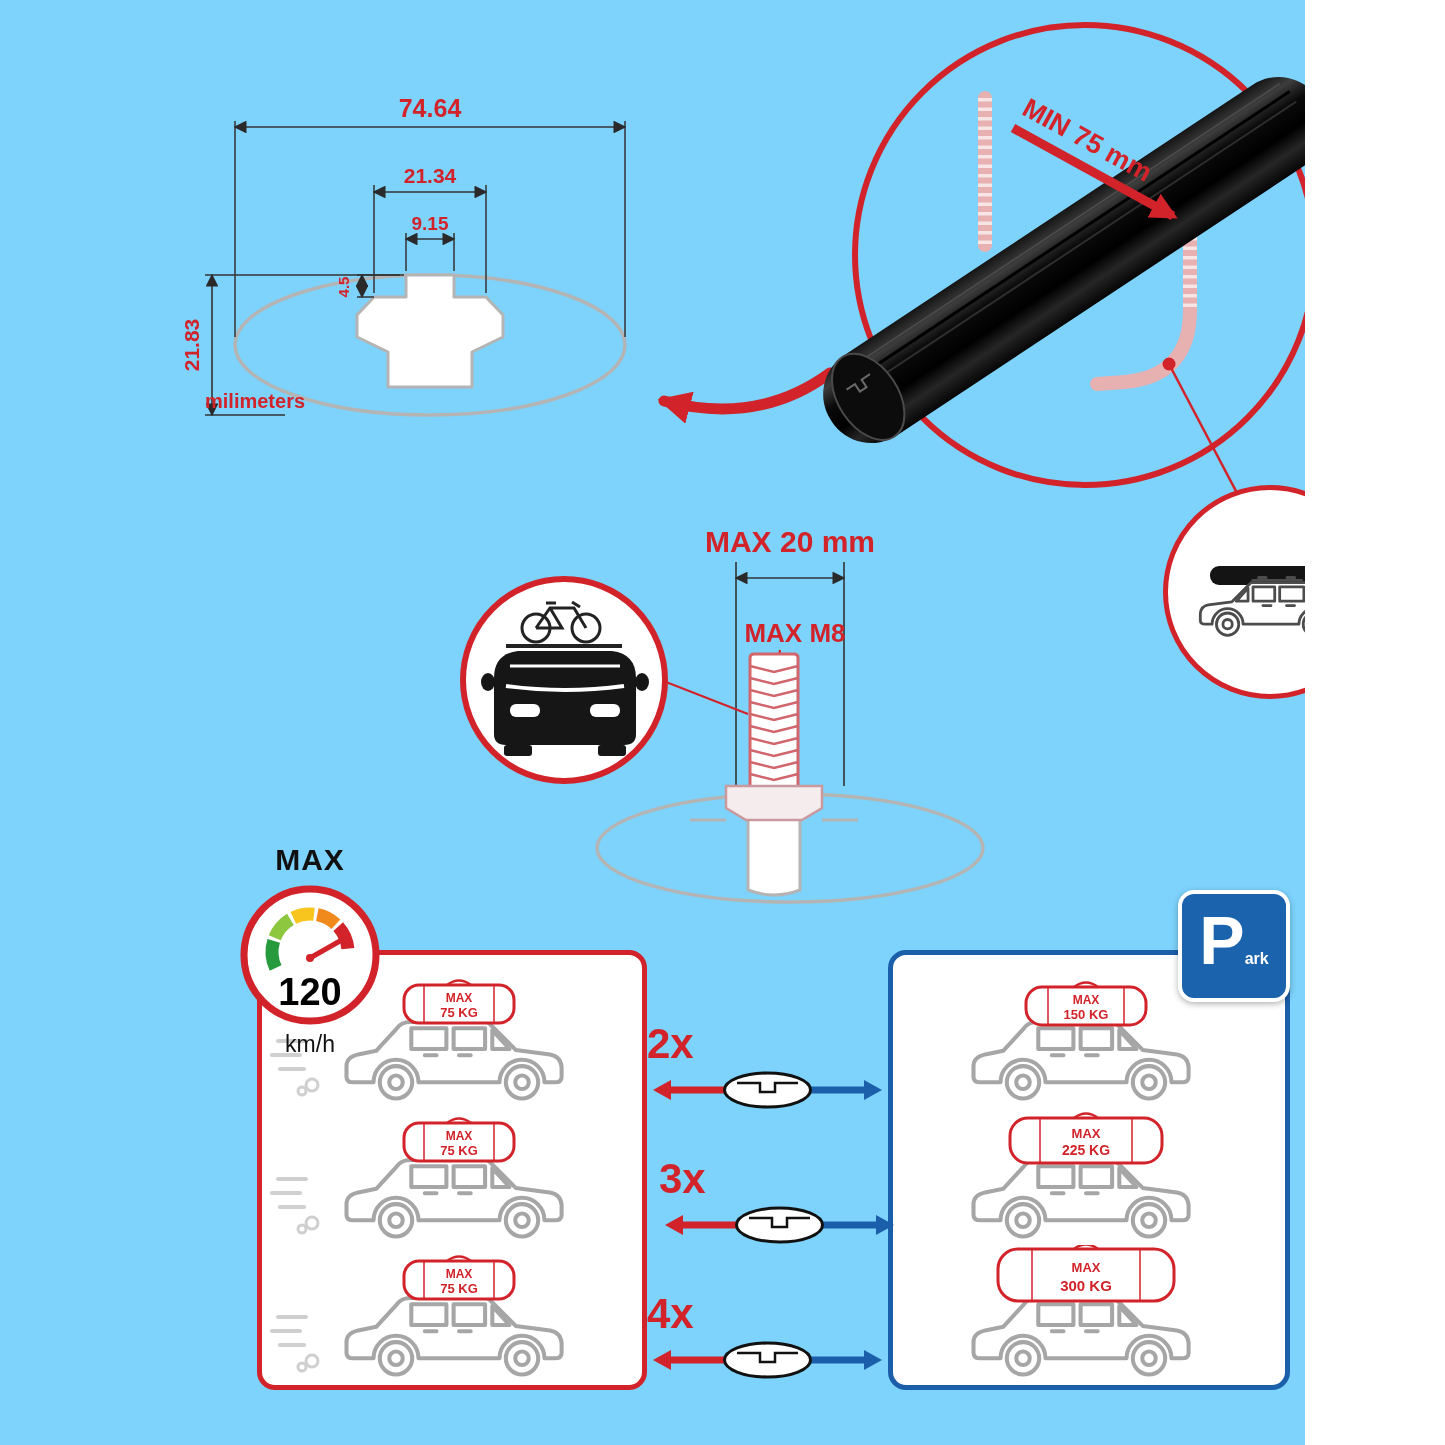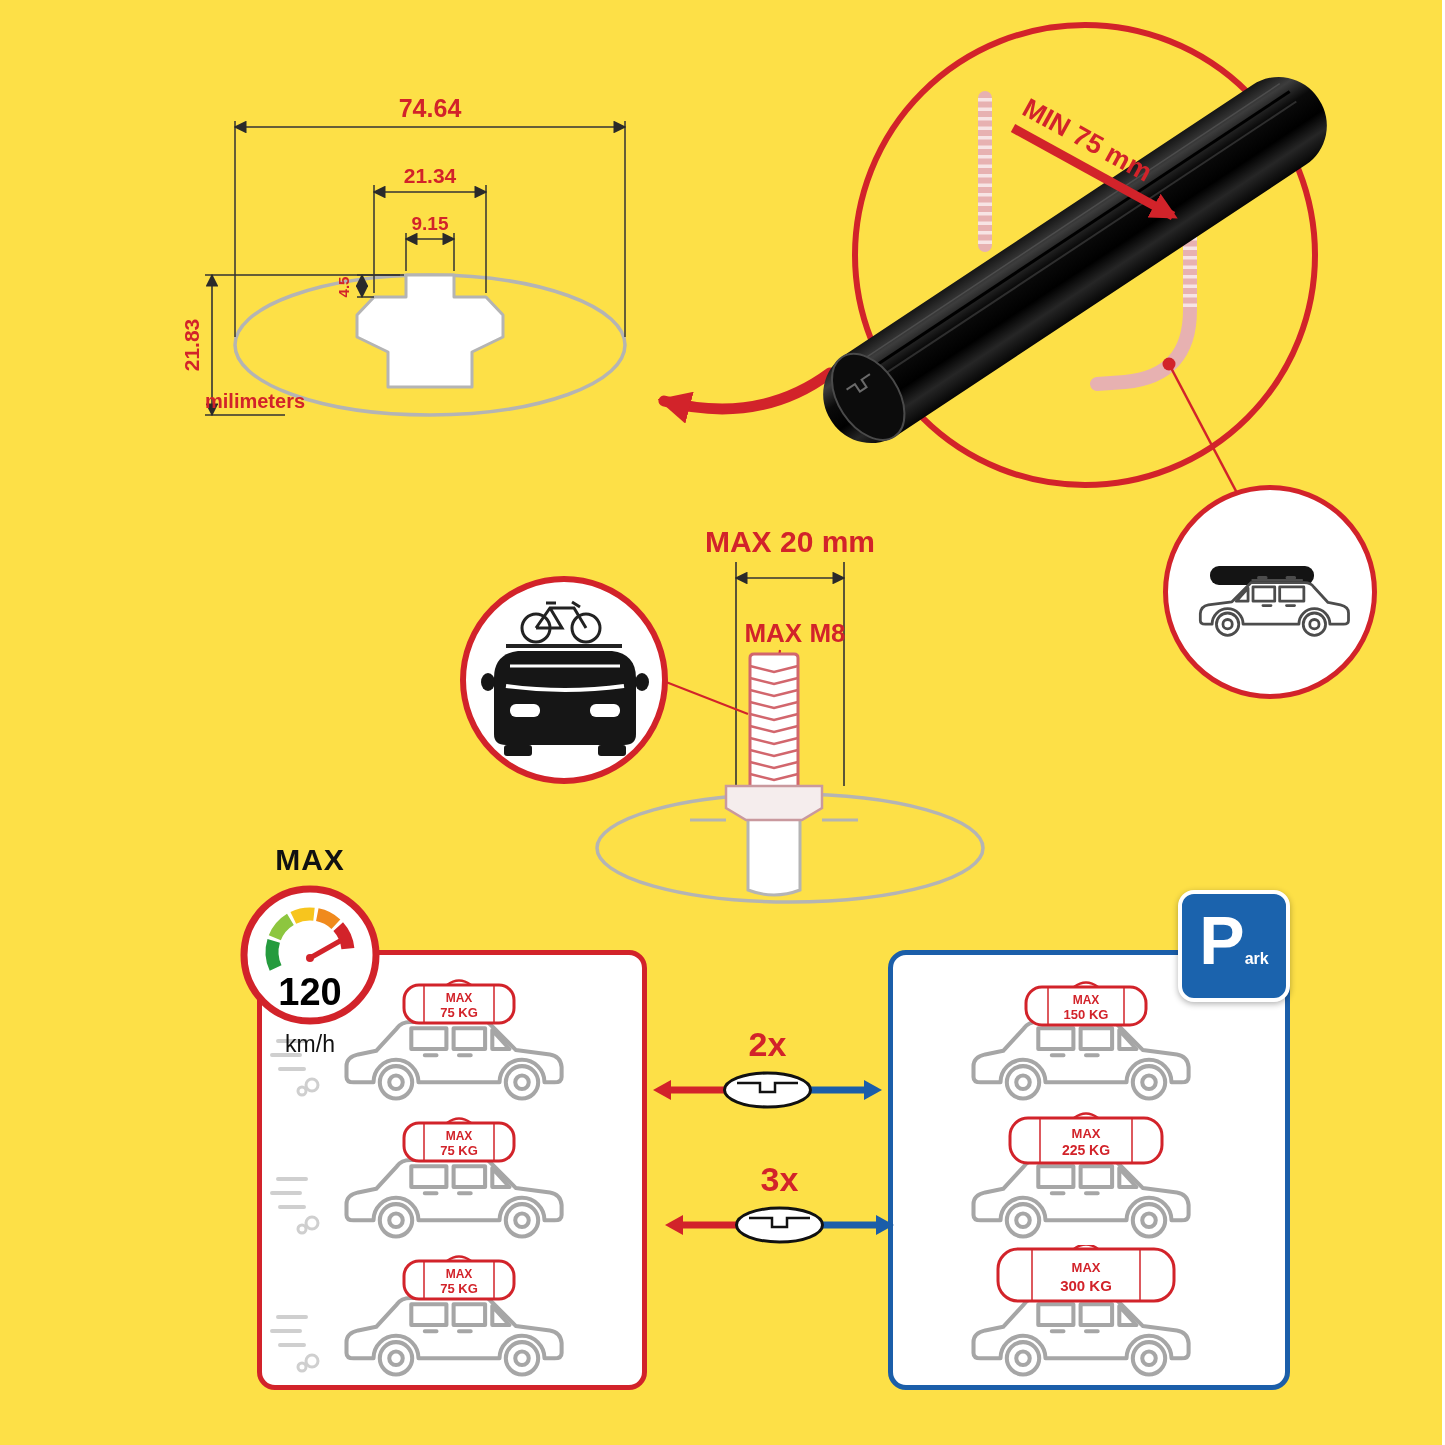--- a/index.html
+++ b/index.html
@@ -1,30 +1,30 @@
 <!DOCTYPE html>
 <html><head>
 <meta charset="utf-8">
 <style>
   html,body{margin:0;padding:0;background:#fff;}
-  .page{position:relative;width:1442px;height:1445px;background:#fde047;overflow:hidden;
+  .page{position:relative;width:1305px;height:1445px;background:#7dd3fc;overflow:hidden;
         font-family:"Liberation Sans",sans-serif;}
   .abs{position:absolute;}
   svg text{font-family:"Liberation Sans",sans-serif;}
   .dim-t{fill:#d2232a;font-weight:bold;}
   .red-t{fill:#d2232a;font-weight:bold;}
   .circle-frame{border-radius:50%;background:#fff;box-sizing:border-box;}
   .panel{box-sizing:border-box;border-radius:18px;background:#fff;}
   .panel-red{border:5px solid #d2232a;}
   .panel-blue{border:5px solid #1b5ea9;}
   .row-svg{display:block;}
   .speed-wrap{text-align:center;z-index:6;}
   .speed-max{font-size:30px;font-weight:bold;color:#111;letter-spacing:1px;}
   .speed-unit{font-size:23px;color:#111;margin-top:2px;}
-  .mult-label{font-size:34px;font-weight:bold;color:#d2232a;text-align:center;height:42px;line-height:40px;}
+  .mult-label{font-size:42px;font-weight:bold;color:#d2232a;height:42px;line-height:40px;}
   .park{box-sizing:border-box;background:#1b63ad;border:4px solid #fff;border-radius:16px;
         box-shadow:0 2px 6px rgba(0,0,0,.3);display:flex;align-items:baseline;justify-content:center;
         padding-top:16px;z-index:5;}
   .park .p{color:#fff;font-size:68px;font-weight:bold;line-height:.9;}
   .park .ark{color:#fff;font-size:16px;font-weight:bold;}
 </style>
 </head>
 <body>
 
 <div class="page">
@@ -267,20 +267,31 @@
       <svg width="241" height="48" viewBox="0 0 241 48">
         <line x1="78" y1="24" x2="20" y2="24" stroke="#d2232a" stroke-width="7"></line>
         <polygon points="6,24 24,14 24,34" fill="#d2232a"></polygon>
         <line x1="163" y1="24" x2="221" y2="24" stroke="#1b5ea9" stroke-width="7"></line>
         <polygon points="235,24 217,14 217,34" fill="#1b5ea9"></polygon>
         <ellipse cx="120.5" cy="24" rx="43" ry="17" fill="#fff" stroke="#111" stroke-width="3"></ellipse>
         <path d="M90,17 H113 V26 H128 V17 H151" stroke="#111" stroke-width="2.5" fill="none"></path>
       </svg>
     </div>
 
+    <div class="abs" style="left:0;top:342px;width:241px;">
+      <div class="mult-label">4x</div>
+      <svg width="241" height="48" viewBox="0 0 241 48">
+        <line x1="78" y1="24" x2="20" y2="24" stroke="#d2232a" stroke-width="7"></line>
+        <polygon points="6,24 24,14 24,34" fill="#d2232a"></polygon>
+        <line x1="163" y1="24" x2="221" y2="24" stroke="#1b5ea9" stroke-width="7"></line>
+        <polygon points="235,24 217,14 217,34" fill="#1b5ea9"></polygon>
+        <ellipse cx="120.5" cy="24" rx="43" ry="17" fill="#fff" stroke="#111" stroke-width="3"></ellipse>
+        <path d="M90,17 H113 V26 H128 V17 H151" stroke="#111" stroke-width="2.5" fill="none"></path>
+      </svg>
+    </div>
   </div>
 
   <div class="abs panel panel-blue" style="left:888px;top:950px;width:402px;height:440px;padding-top:14px;z-index:1;">
 
     <svg class="row-svg" width="390" height="138" viewBox="0 0 390 138">
       <use href="#sym-suv" width="300" height="120" transform="translate(58,26) scale(0.9)" style="color:#a6a6a6"></use>
       <g>
         <rect x="133" y="18" width="120" height="38" rx="16" fill="#fff" stroke="#d2232a" stroke-width="3"></rect>
         <path d="M181,18 Q193,9 205,18" stroke="#d2232a" stroke-width="2.5" fill="none"></path>
         <path d="M155,18 V56 M231,18 V56" stroke="#d2232a" stroke-width="1.5" fill="none"></path>

